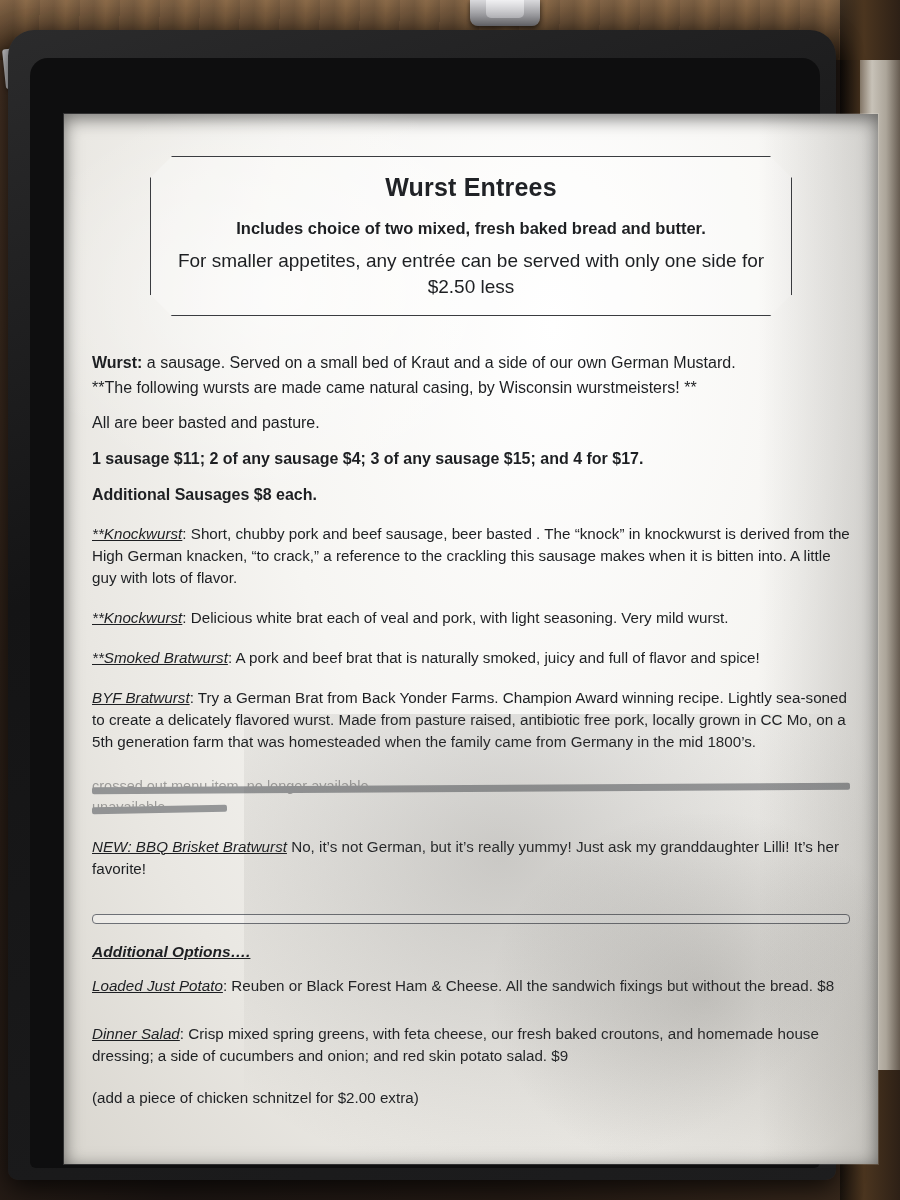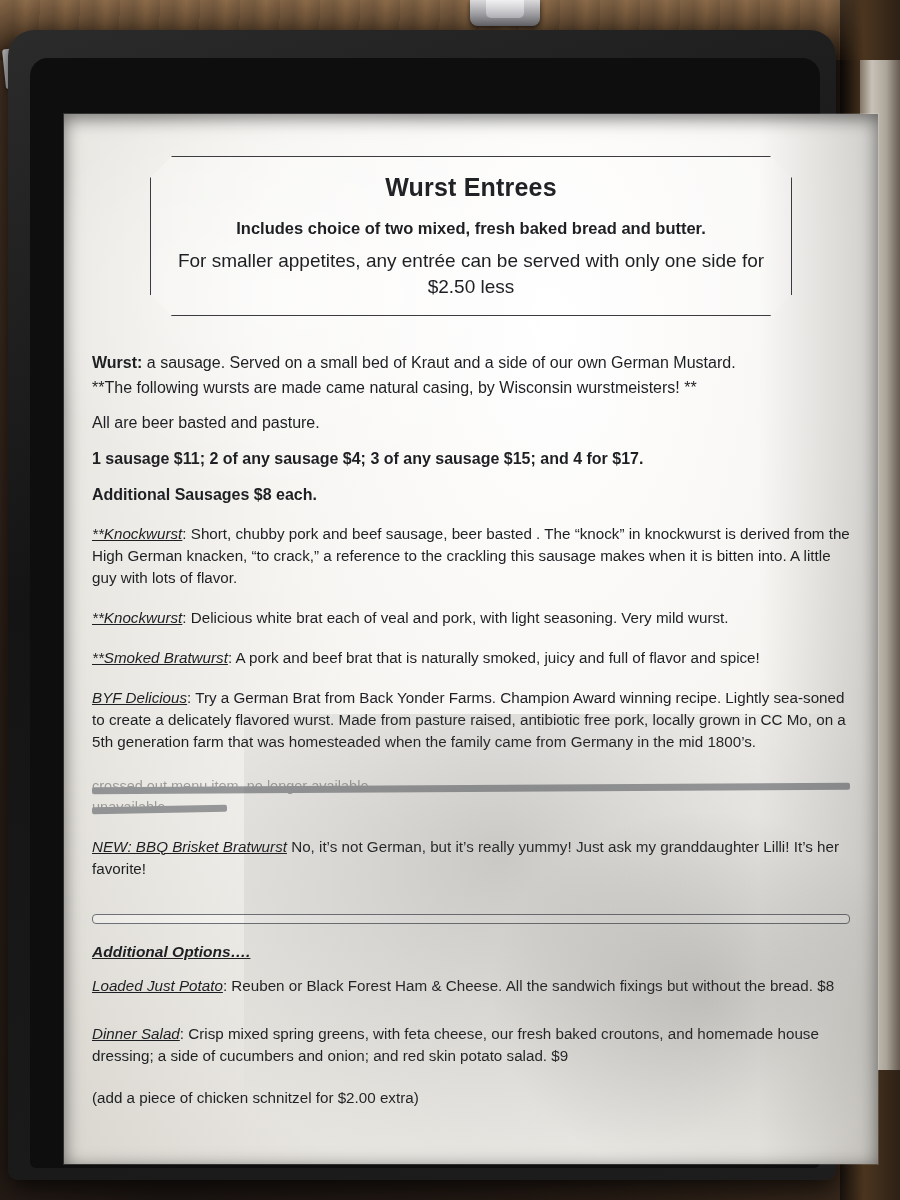--- a/index.html
+++ b/index.html
@@ -261,21 +261,21 @@
 
           <div class="item small">
             <span class="item-head">**Knockwurst</span><span>:  Delicious white brat each of veal and pork, with light seasoning. Very mild wurst.</span>
           </div>
 
           <div class="item small">
             <span class="item-head">**Smoked Bratwurst</span><span>:  A pork and beef brat that is naturally smoked, juicy and full of flavor and spice!</span>
           </div>
 
           <div class="item small">
-            <span class="item-head">BYF Delicious</span><span>:  Try a German Brat from Back Yonder Farms.  Champion Award winning recipe. Lightly sea-soned to create a delicately flavored wurst.  Made from pasture raised, antibiotic free pork, locally grown in CC Mo,  on a 5th generation farm that was homesteaded when the family came from Germany in the mid 1800’s.</span>
+            <span class="item-head">BYF Bratwurst</span><span>:  Try a German Brat from Back Yonder Farms.  Champion Award winning recipe. Lightly sea-soned to create a delicately flavored wurst.  Made from pasture raised, antibiotic free pork, locally grown in CC Mo,  on a 5th generation farm that was homesteaded when the family came from Germany in the mid 1800’s.</span>
           </div>
 
           <div class="redacted">
             <span class="strike-a"></span>
             <span class="strike-b"></span>
             <div>crossed out menu item, no longer available</div>
             <div>unavailable</div>
           </div>
 
           <div class="item small">

